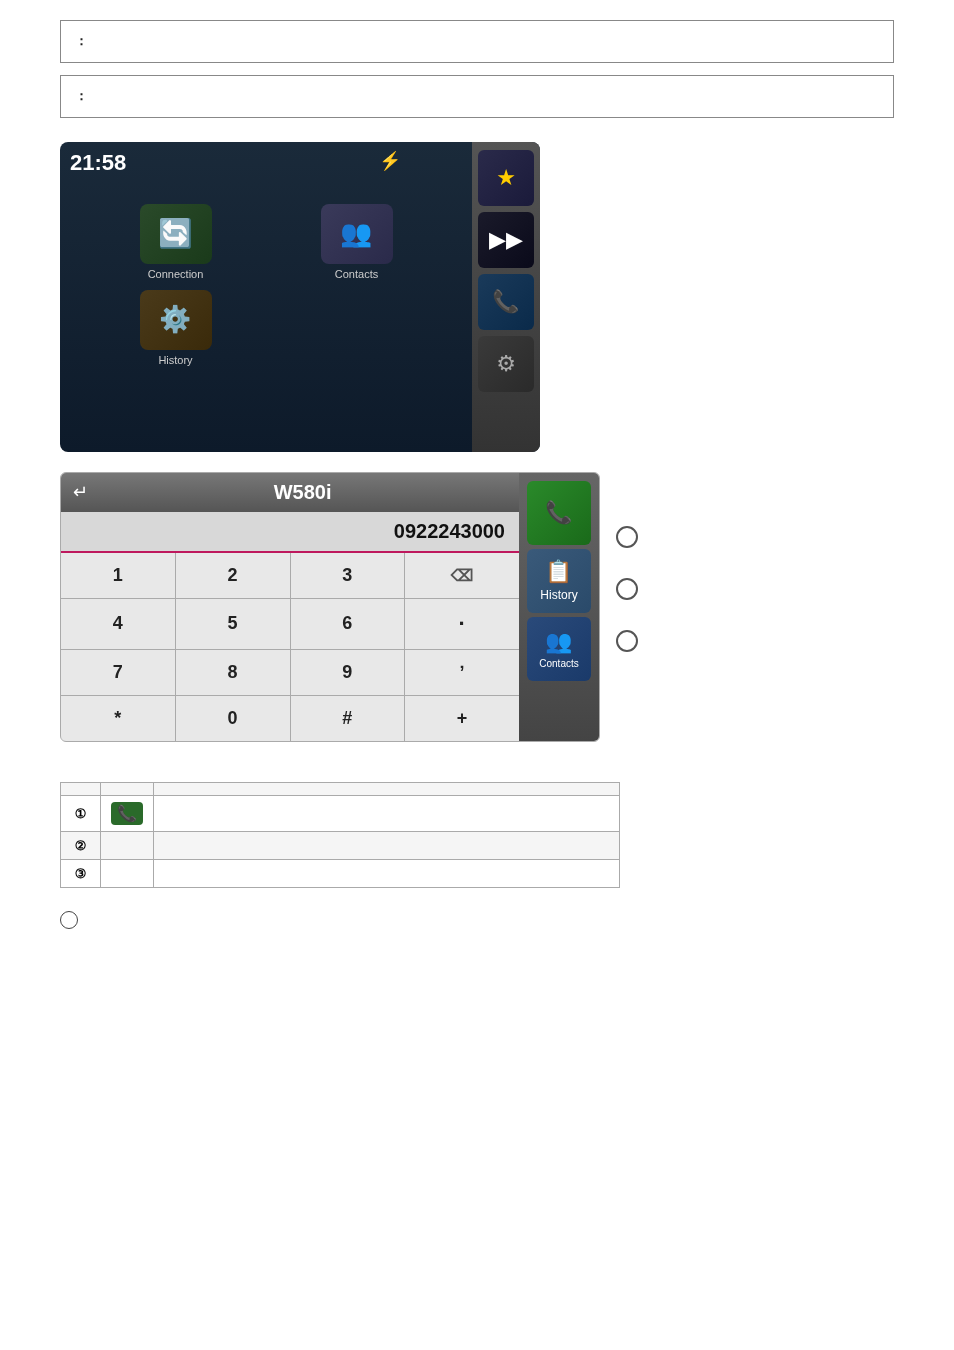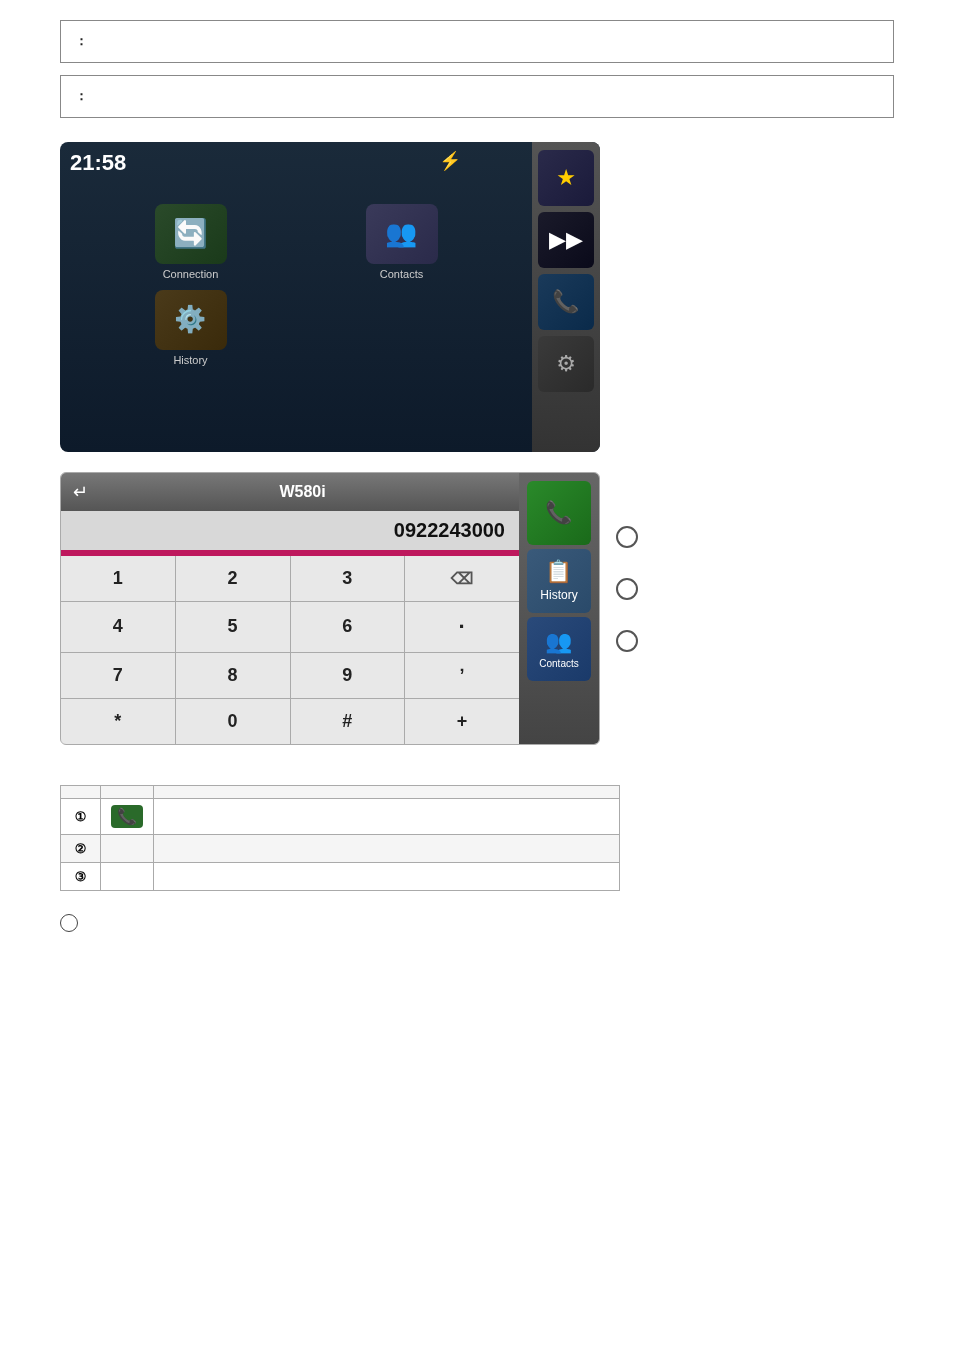--- a/index.html
+++ b/index.html
@@ -24,21 +24,21 @@
     .info-box .label {
       font-weight: bold;
     }
 
     
     .phone-screen-container {
       margin: 24px 0 20px 0;
     }
 
     .phone-screen {
-      width: 540px;
+      width: 480px;
       height: 310px;
       background: linear-gradient(180deg, #1a2a3a 0%, #0d1a2a 100%);
       border-radius: 8px;
       position: relative;
       overflow: hidden;
       display: flex;
     }
 
     .phone-main-area {
       flex: 1;
@@ -161,34 +161,34 @@
     }
 
     .dialpad-header-icon {
       color: #fff;
       font-size: 18px;
       margin-right: 10px;
     }
 
     .dialpad-title {
       color: #fff;
-      font-size: 16px;
+      font-size: 20px;
       font-weight: bold;
       flex: 1;
       text-align: center;
     }
 
     .dialpad-number-display {
       background: #d8d8d8;
       padding: 8px 14px;
       text-align: right;
       font-size: 20px;
       font-weight: bold;
       color: #111;
-      border-bottom: 6px solid #be185d;
+      border-bottom: 2px solid #be185d;
     }
 
     .dialpad-grid {
       display: grid;
       grid-template-columns: repeat(4, 1fr);
       gap: 1px;
       background: #aaa;
     }
 
     .dialpad-key {

